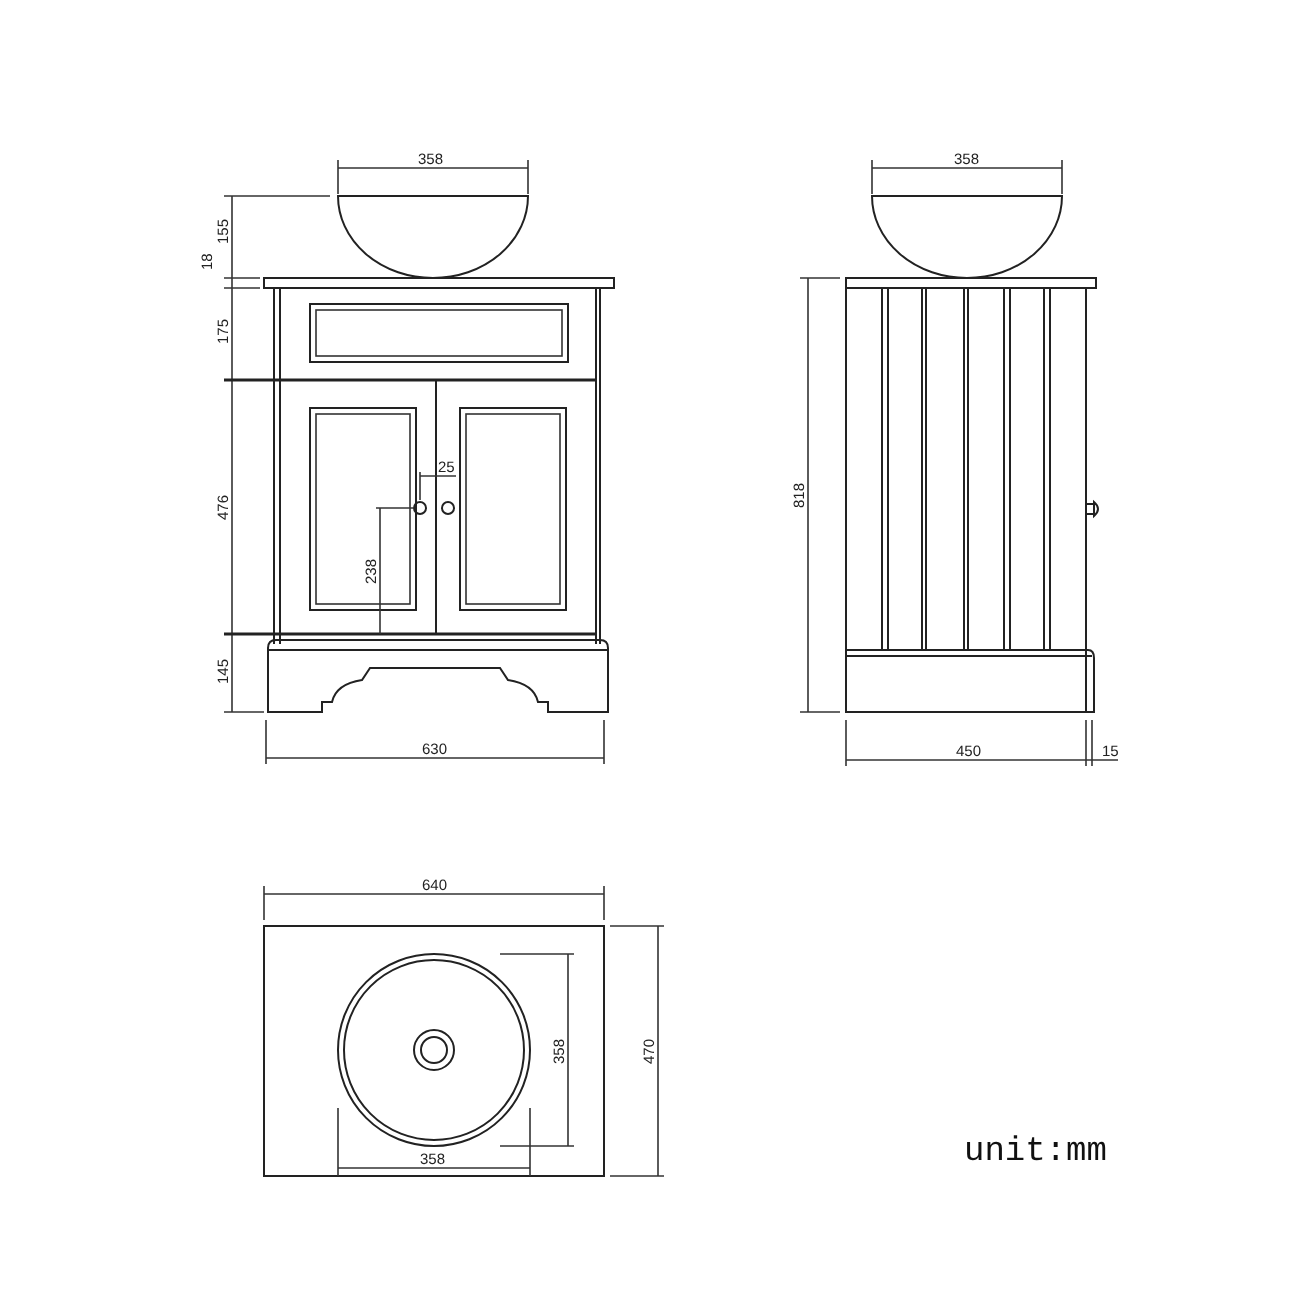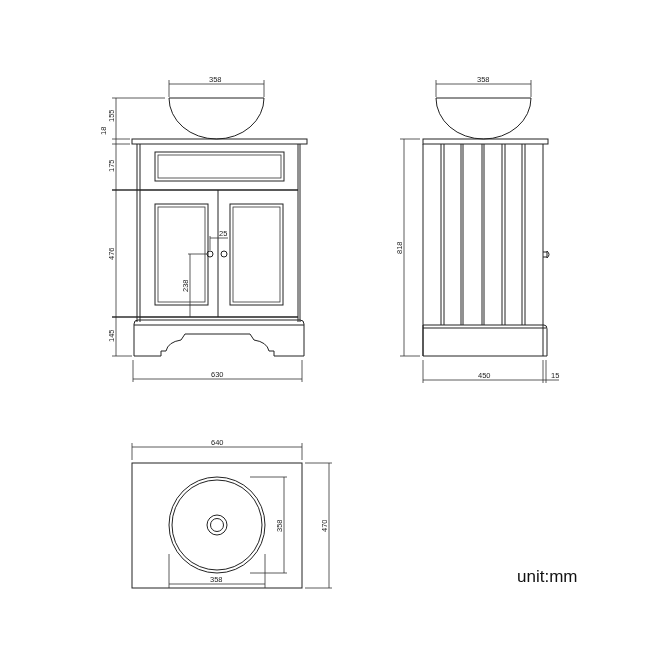--- a/index.html
+++ b/index.html
@@ -2,21 +2,21 @@
 <html><head>
 <meta charset="utf-8">
 <style>
   html,body{margin:0;padding:0;background:#ffffff;}
   body{width:650px;height:650px;position:relative;overflow:hidden;font-family:"Liberation Sans",sans-serif;}
   svg{position:absolute;left:0;top:0;}
   .ln{stroke:#222;stroke-width:1;fill:none;}
   .ln2{stroke:#222;stroke-width:1.4;fill:none;}
   .thin{stroke:#333;stroke-width:0.8;fill:none;}
   .dim{font-family:"Liberation Sans",sans-serif;font-size:7.5px;fill:#222;}
-  .unit{position:absolute;left:482px;top:567px;font-size:17px;color:#111;font-family:Liberation Sans, sans-serif;margin-left:35px;}
+  .unit{position:absolute;left:482px;top:567px;font-size:17px;color:#111;font-family:Liberation Mono, monospace;}
 </style>
 </head>
 <body>
 
 <svg width="650" height="650" viewBox="0 0 650 650">
 
   <g>
 
     <path class="ln" d="M169 98 L264 98 A47.5 41 0 0 1 169 98 Z"></path>
 

